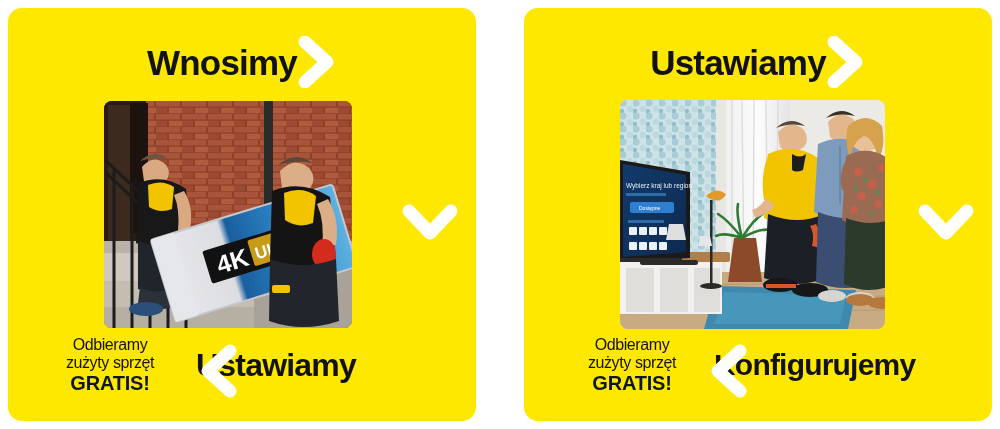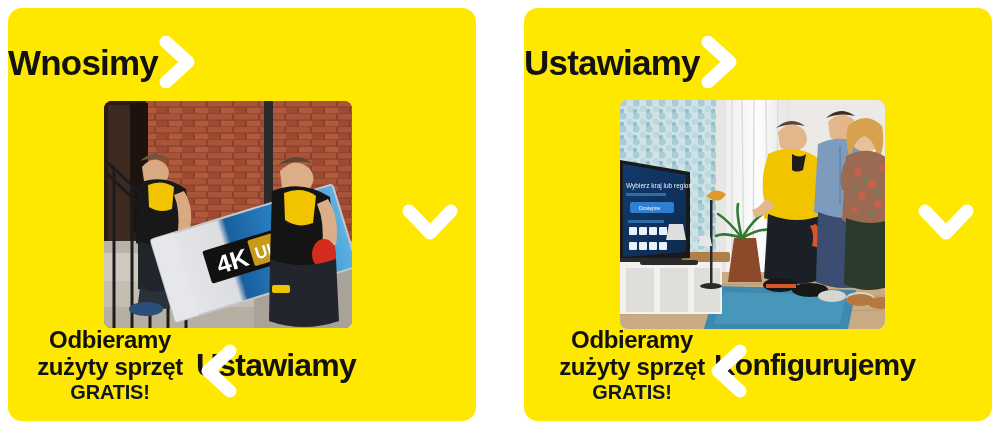--- a/index.html
+++ b/index.html
@@ -34,20 +34,21 @@
 
   
   .headline-row {
     position: absolute;
     top: 26px;
     left: 0;
     width: 100%;
     height: 56px;
     display: flex;
     align-items: center;
+    justify-content: center;
   }
   .headline {
     font-size: 35px;
     font-weight: 800;
     color: #121212;
     letter-spacing: -0.8px;
     white-space: nowrap;
     line-height: 1;
   }
 
@@ -110,22 +111,22 @@
   #panel-2 .footer-row { padding-left: 28px; }
 
   .pickup {
     text-align: center;
     line-height: 1.12;
     width: 160px;
     flex: none;
   }
   .pickup .l1,
   .pickup .l2 {
-    font-size: 24px;
-    font-weight: 700;
+    font-size: 16px;
+    font-weight: 400;
     color: #121212;
     letter-spacing: -0.4px;
     display: block;
   }
   .pickup .l3 {
     font-size: 20px;
     font-weight: 800;
     color: #0f172a;
     letter-spacing: -0.2px;
     display: block;

